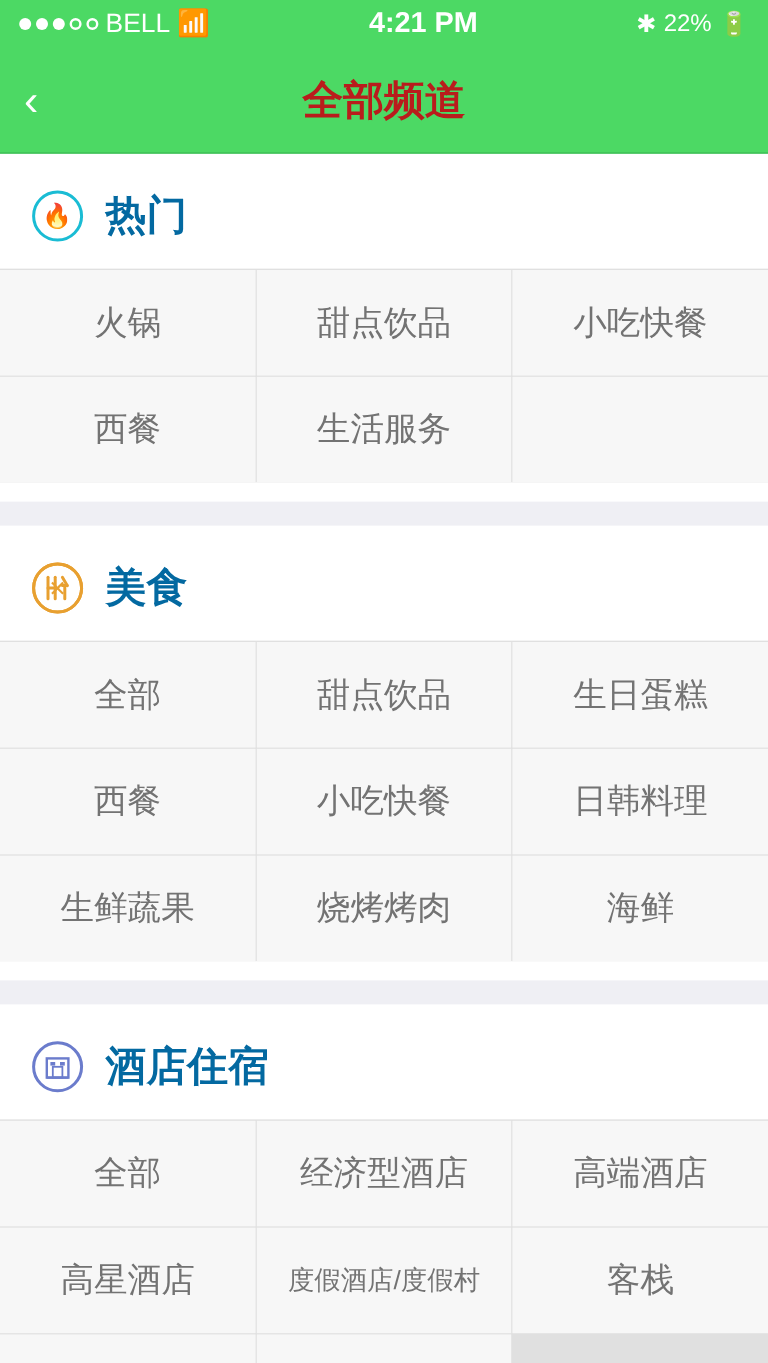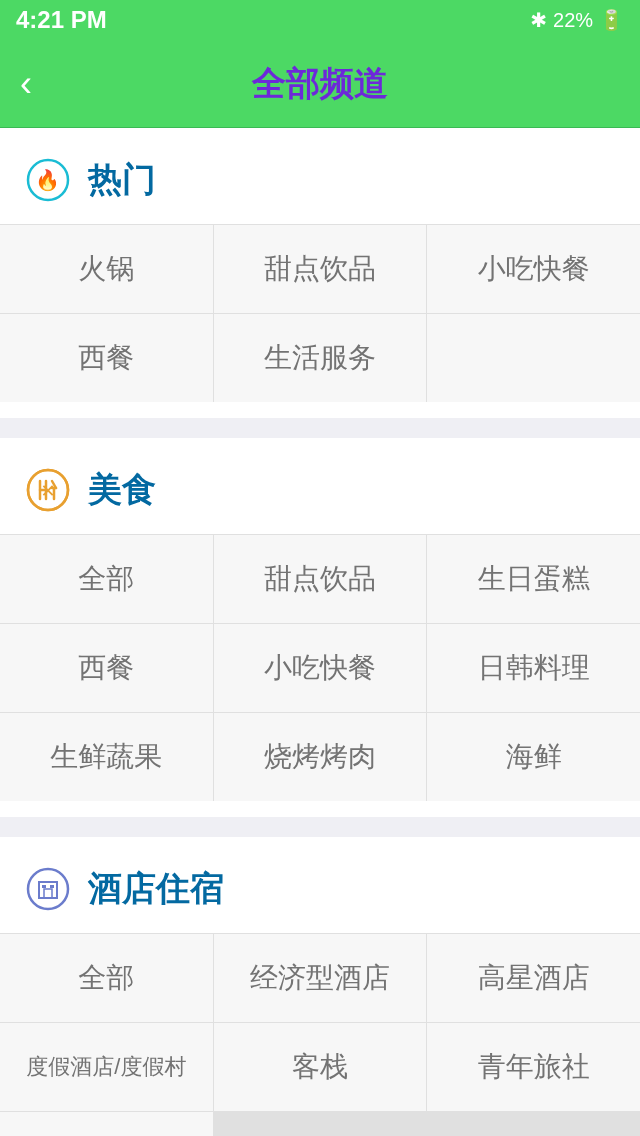--- a/index.html
+++ b/index.html
@@ -42,21 +42,21 @@
     }
     .header-back {
       position: absolute;
       left: 20px;
       color: #fff;
       font-size: 36px;
       font-weight: 300;
       cursor: pointer;
     }
     .header-title {
-      color: #6d28d9;
+      color: #b91c1c;
       font-size: 34px;
       font-weight: 600;
     }
 
     
     .content {
       background: #efeff4;
     }
 
     
@@ -102,20 +102,31 @@
       justify-content: center;
       font-size: 28px;
       color: #737373;
       cursor: pointer;
     }
   </style>
 </head>
 <body>
 
 <div class="status-bar">
+  <div class="status-left">
+    <div class="status-dots">
+      <div class="dot"></div>
+      <div class="dot"></div>
+      <div class="dot"></div>
+      <div class="dot empty"></div>
+      <div class="dot empty"></div>
+    </div>
+    <span>BELL</span>
+    <span>📶</span>
+  </div>
   <div class="status-center">4:21 PM</div>
   <div class="status-right">
     <span>✱</span>
     <span>22%</span>
     <span>🔋</span>
   </div>
 </div>
 
 <div class="header">
   <div class="header-back">‹</div>
@@ -184,20 +195,21 @@
           <line x1="13" y1="31" x2="31" y2="31" stroke="#6b7ccc" stroke-width="2"></line>
           <rect x="16" y="18" width="4" height="3" fill="#6b7ccc"></rect>
           <rect x="24" y="18" width="4" height="3" fill="#6b7ccc"></rect>
         </svg>
       </div>
       <div class="section-title">酒店住宿</div>
     </div>
     <div class="grid">
       <div class="grid-item">全部</div>
       <div class="grid-item">经济型酒店</div>
+      <div class="grid-item">高端酒店</div>
       <div class="grid-item">高星酒店</div>
       <div class="grid-item" style="font-size:22px;">度假酒店/度假村</div>
       <div class="grid-item">客栈</div>
       <div class="grid-item">青年旅社</div>
       <div class="grid-item" style="background:#f7f7f7;"></div>
     </div>
   </div>
 
 </div>
 

